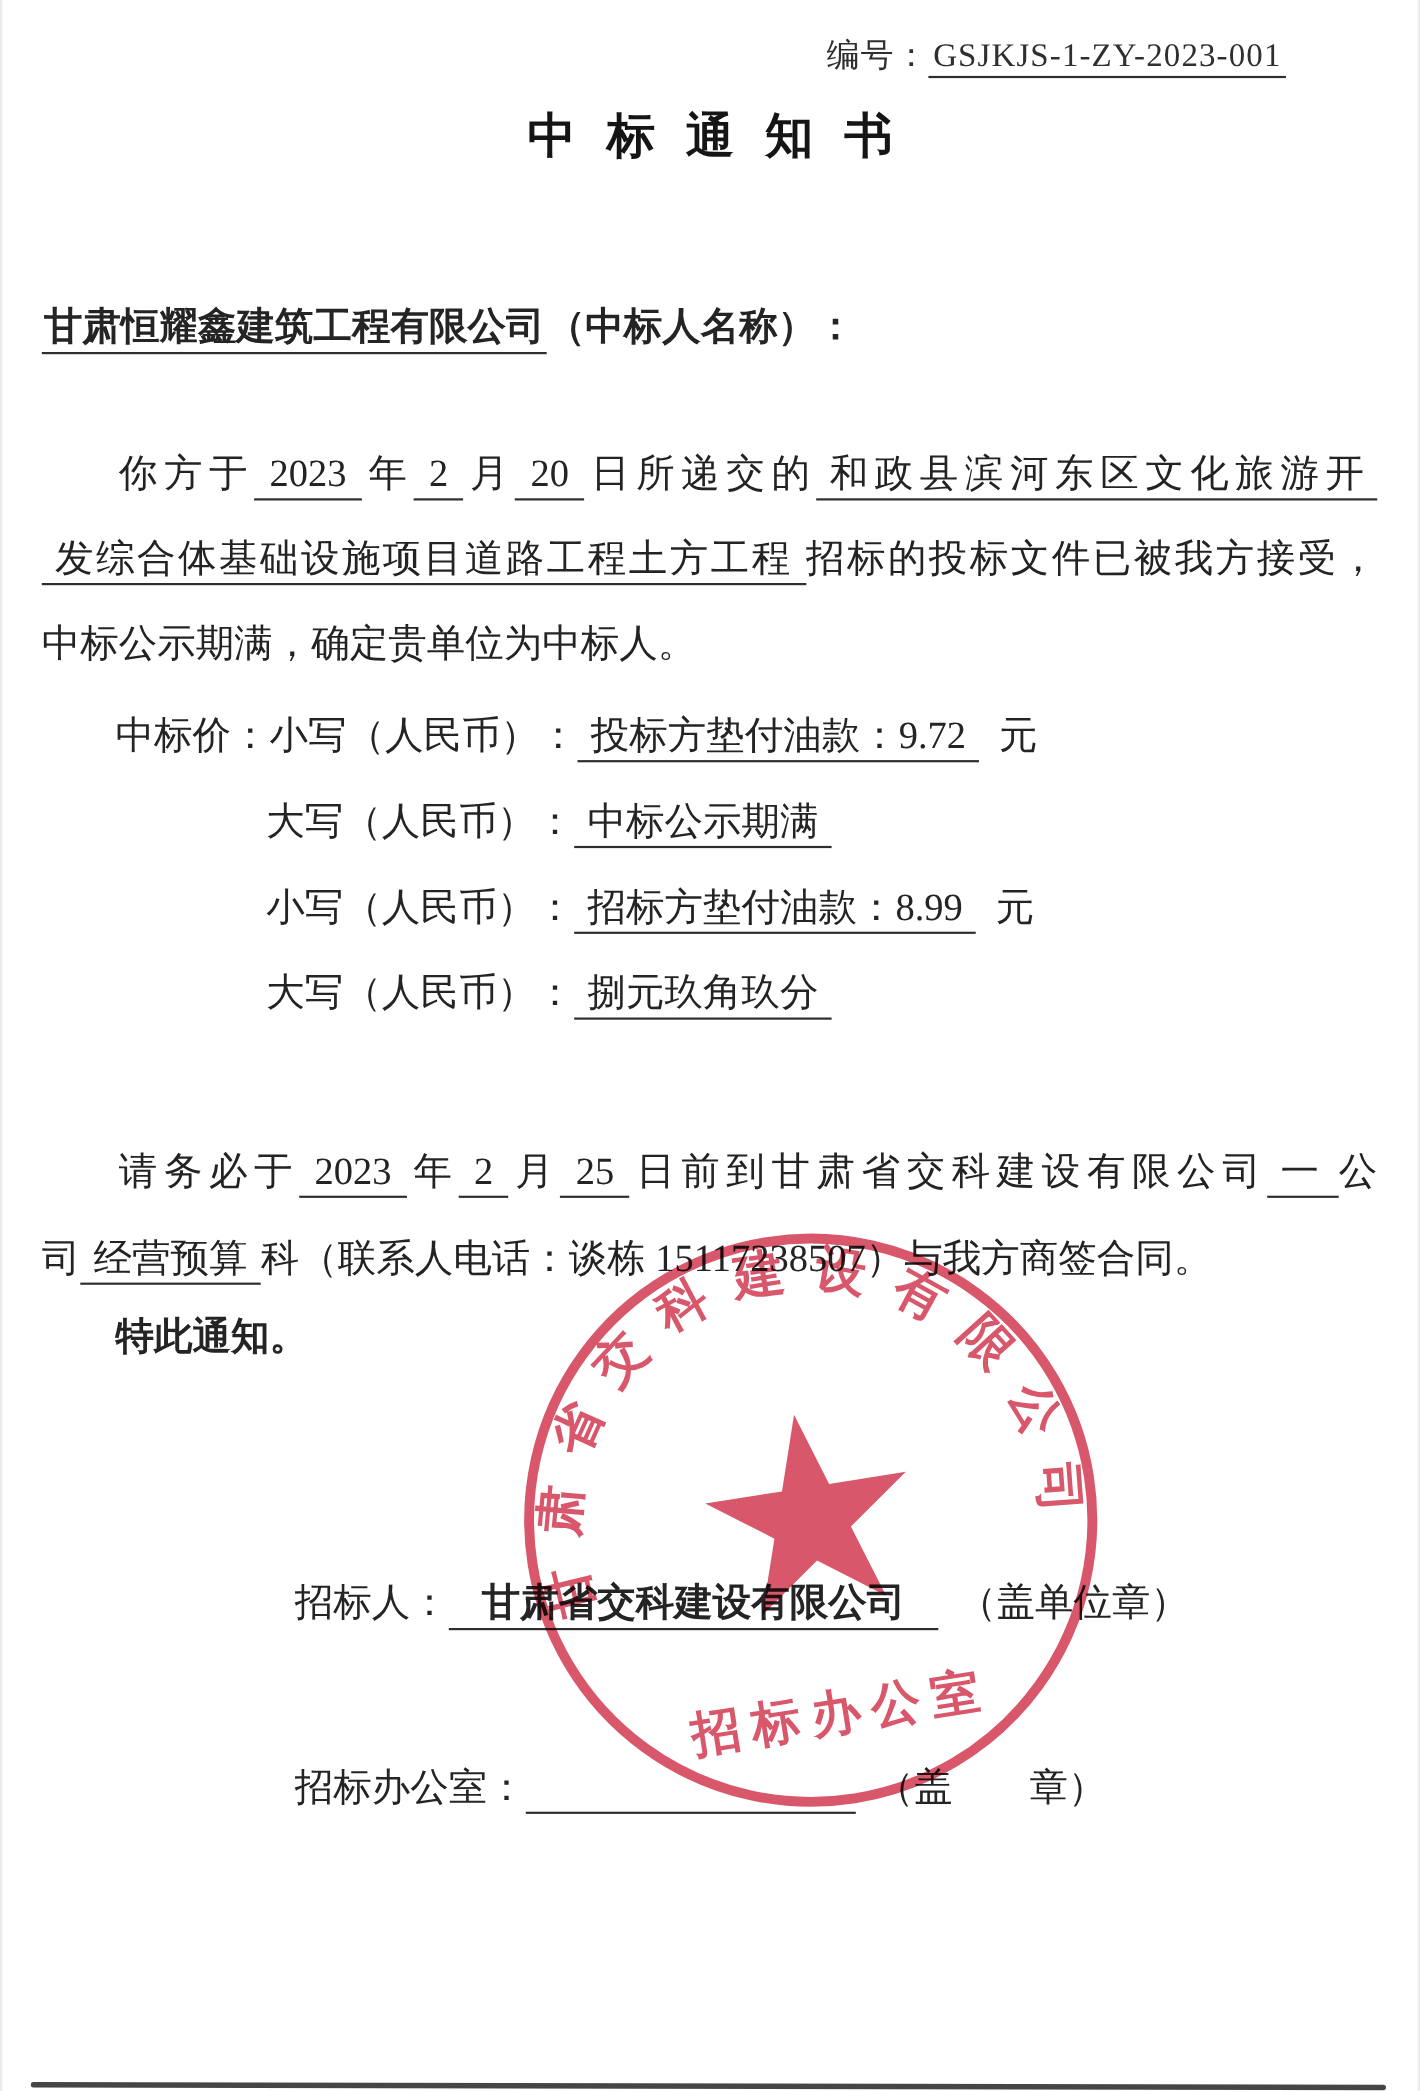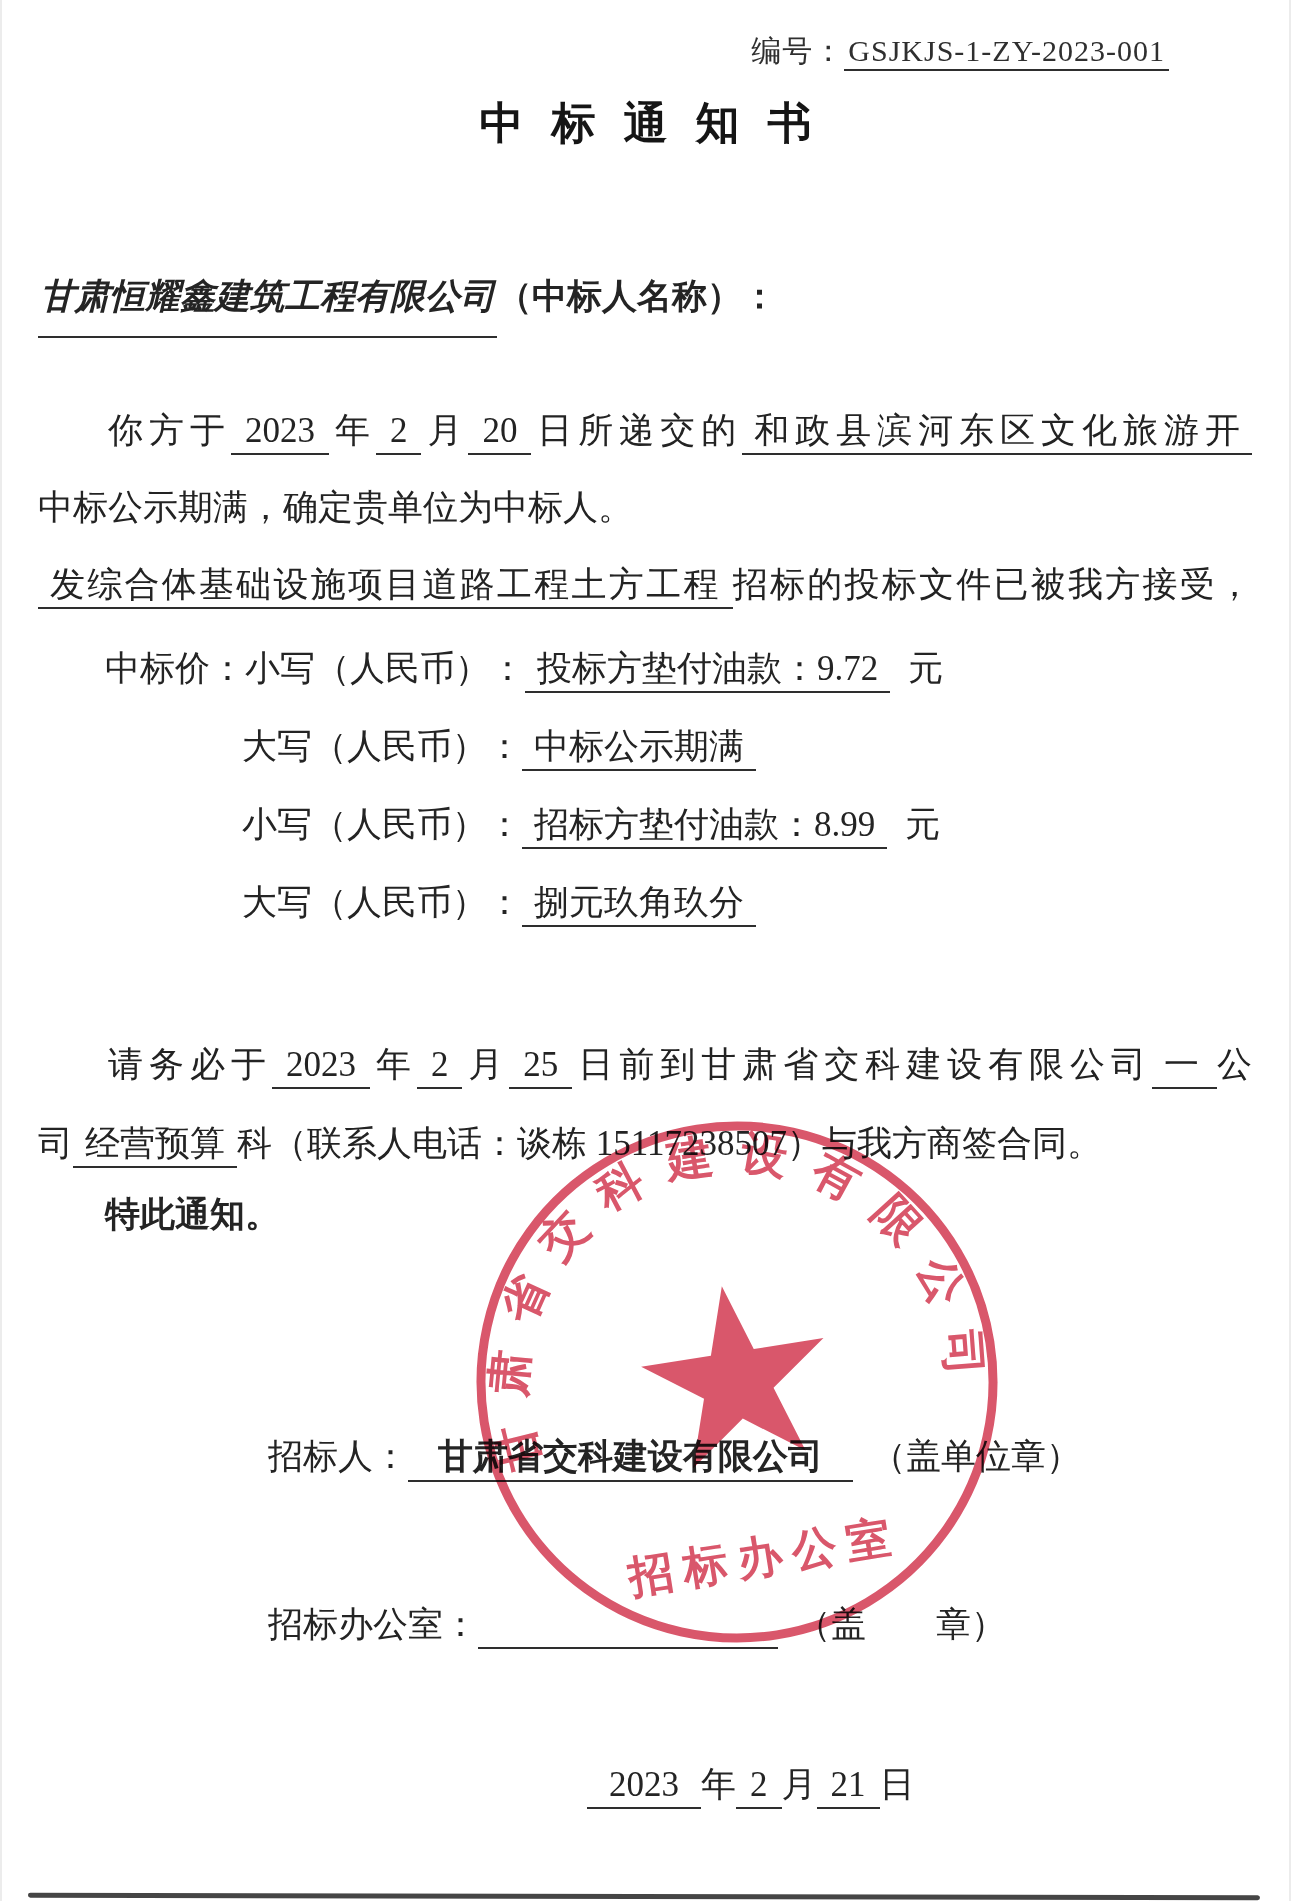--- a/index.html
+++ b/index.html
@@ -13,21 +13,21 @@
   .u { border-bottom:2.5px solid #2e2e2e; padding:0 12px 3px; }
   .u-num { border-bottom:2.5px solid #2e2e2e; padding:0 14px 3px; }
   .ref-line { top:30px; right:120px; font-size:30px; letter-spacing:1px; color:#2f2f2f; }
   .ref-line .u { padding:0 4px 2px; border-bottom-width:2px; }
   .title {
     position:absolute; top:94px; left:0; width:100%;
     text-align:center; font-size:44px; font-weight:bold;
     letter-spacing:28px; text-indent:28px; color:#151515;
   }
   .recipient { top:272px; left:36px; font-size:35px; font-weight:bold; }
-  .recipient .u { padding:0 2px 20px;font-style:italic; }
+  .recipient .u { padding:0 2px 4px; }
   .para {
     position:absolute; left:36px; width:1214px; font-size:35px;
     line-height:77px; color:#232323;
   }
   .para .pline { text-align:justify; }
   .para .pline.full { text-align-last:justify; }
   .para .indent { text-indent:70px; }
   .p1 { top:392px; }
   .p2 { top:1025px; line-height:79px; }
   .price-line, .simple-line { font-size:35px; }
@@ -63,25 +63,25 @@
   <div class="title">中标通知书</div>
 
   <div class="line recipient">
     <span class="u">甘肃恒耀鑫建筑工程有限公司</span><span>（中标人名称）：</span>
   </div>
 
   <div class="para p1">
     <div class="pline full indent">
       <span>你方于</span><span class="u-num">2023</span><span>年</span><span class="u-num">2</span><span>月</span><span class="u-num">20</span><span>日所递交的</span><span class="u">和政县滨河东区文化旅游开</span>
     </div>
+    <div class="pline full">
+      <span class="u">发综合体基础设施项目道路工程土方工程</span><span>招标的投标文件已被我方接受，</span>
+    </div>
     <div class="pline">
       <span>中标公示期满，确定贵单位为中标人。</span>
-    </div>
-    <div class="pline full">
-      <span class="u">发综合体基础设施项目道路工程土方工程</span><span>招标的投标文件已被我方接受，</span>
     </div>
   </div>
 
   <div class="line price-line" style="top:644px; left:103px;">
     <span>中标价：</span><span>小写（人民币）：</span><span class="u">投标方垫付油款：9.72</span><span class="gap"></span><span>元</span>
   </div>
   <div class="line price-line" style="top:722px; left:240px;">
     <span>大写（人民币）：</span><span class="u">中标公示期满</span>
   </div>
   <div class="line price-line" style="top:800px; left:240px;">
@@ -104,23 +104,20 @@
   <div class="line simple-line bold" style="top:1190px; left:103px;">特此通知。</div>
 
   <div class="line sig-line" style="top:1432px; left:266px;">
     <span>招标人：</span><span class="sig-name">甘肃省交科建设有限公司</span><span class="gap"></span><span>（盖单位章）</span>
   </div>
 
   <div class="line sig-line" style="top:1600px; left:266px;">
     <span>招标办公室：</span><span class="blank-line"></span><span class="gap"></span><span>（盖　　章）</span>
   </div>
 
-  <div class="line simple-line" style="top:1760px; left:585px;">
-    <span class="u-num" style="padding:0 22px 3px;">2023</span><span>年</span><span class="u-num">2</span><span>月</span><span class="u-num">21</span><span>日</span>
-  </div>
 
   <div class="seal-wrap">
     <svg width="540" height="540" viewBox="0 0 540 540">
       <defs>
         <path id="sealArc" d="M 74.9,352.8 A 212,212 0 1 1 465.1,352.8" fill="none"></path>
       </defs>
       <circle cx="270" cy="270" r="256" fill="none" stroke-width="9" stroke="#d6485e"></circle>
       <text class="seal-arc-text" fill="#d6485e">
         <textPath href="#sealArc" startOffset="50%" text-anchor="middle">甘肃省交科建设有限公司</textPath>
       </text>

